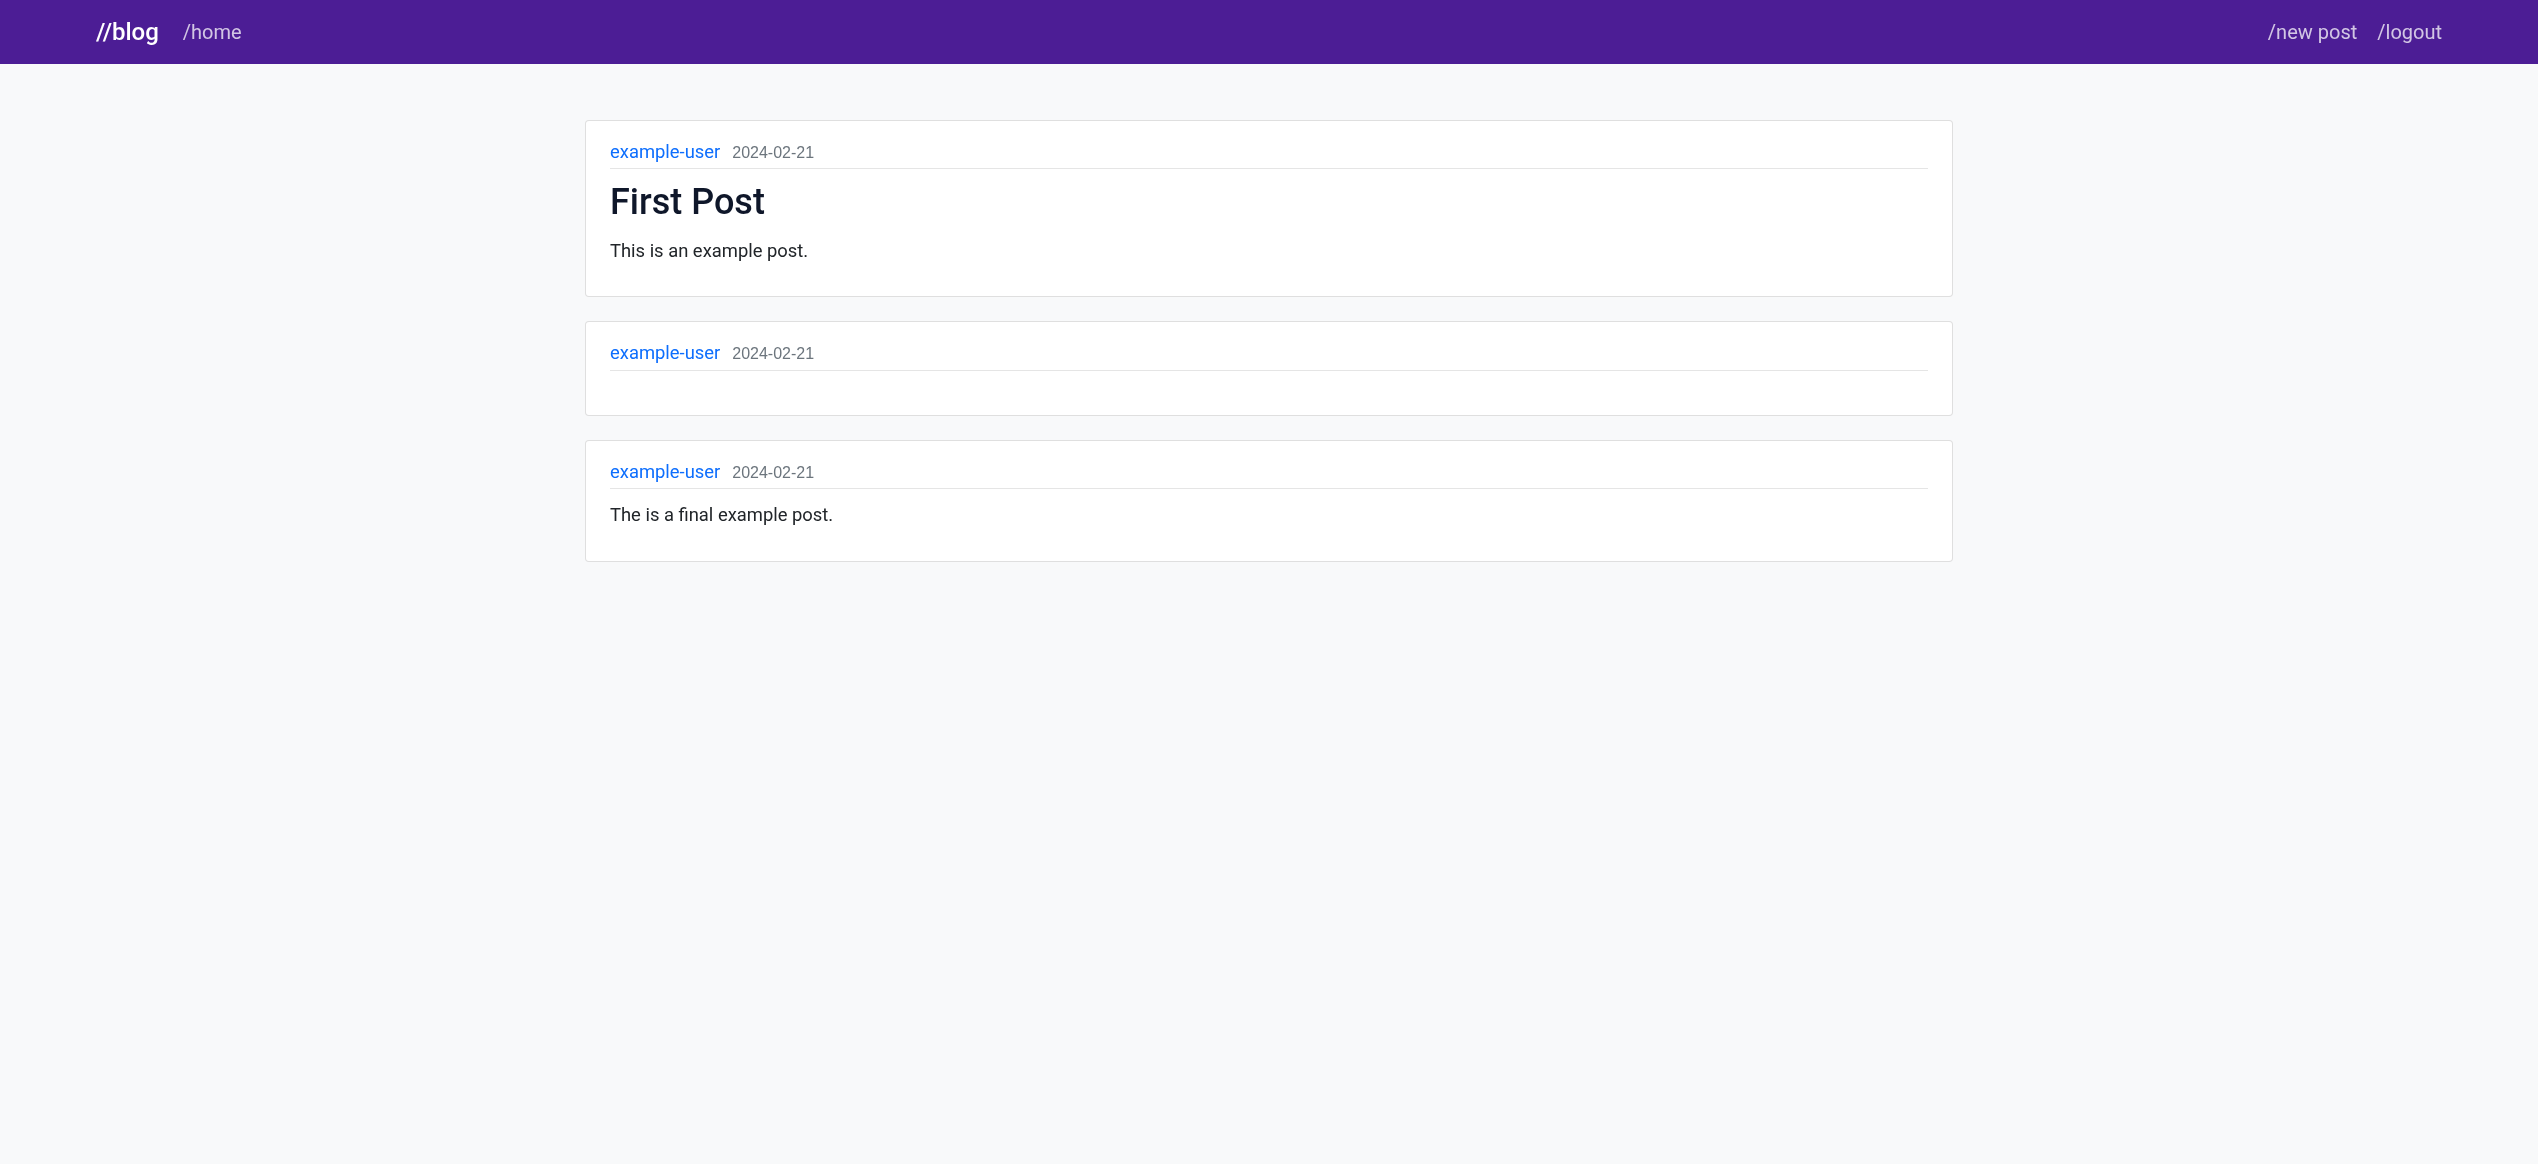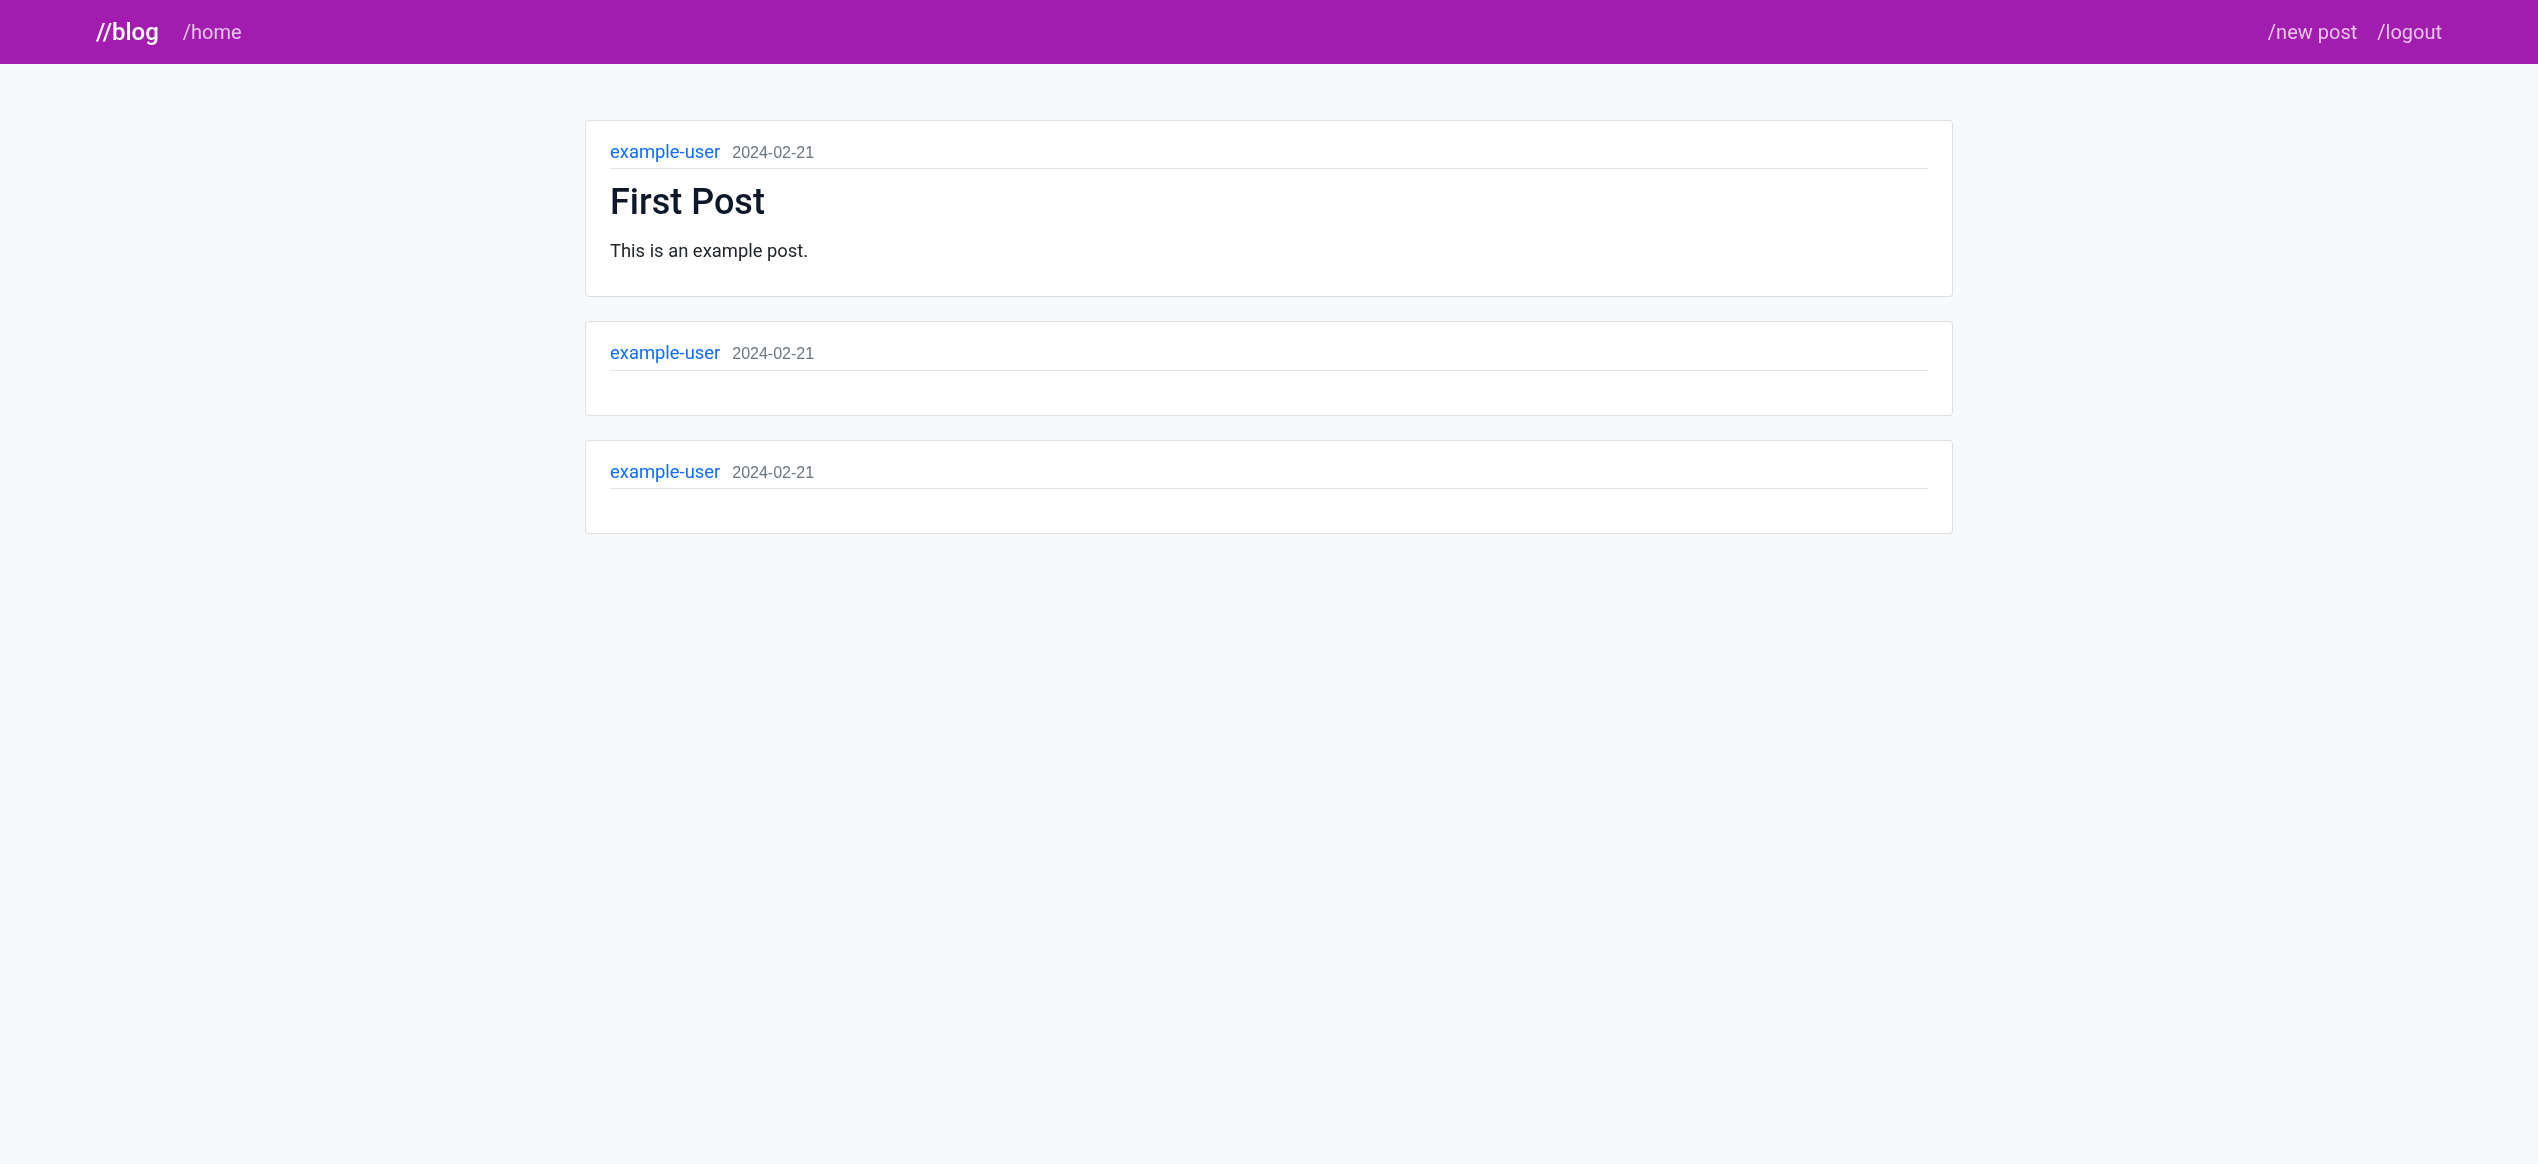--- a/index.html
+++ b/index.html
@@ -8,21 +8,21 @@
       box-sizing: border-box;
     }
     
     body {
       font-family: -apple-system, BlinkMacSystemFont, "Segoe UI", Roboto, "Helvetica Neue", Arial, sans-serif;
       background-color: #f8f9fa;
       color: #212529;
     }
     
     .navbar {
-      background-color: #a21caf;
+      background-color: #4c1d95;
       padding: 0.5rem 1rem;
       display: flex;
       align-items: center;
       justify-content: space-between;
       height: 64px;
     }
     
     .navbar-left {
       display: flex;
       align-items: center;
@@ -132,15 +132,16 @@
       <a class="post-author">example-user</a>
       <span class="post-date">2024-02-21</span>
     </div>
   </div>
 
   <div class="card">
     <div class="post-meta">
       <a class="post-author">example-user</a>
       <span class="post-date">2024-02-21</span>
     </div>
+    <p class="post-body">The is a final example post.</p>
   </div>
 
 </div>
 
 </body></html>

